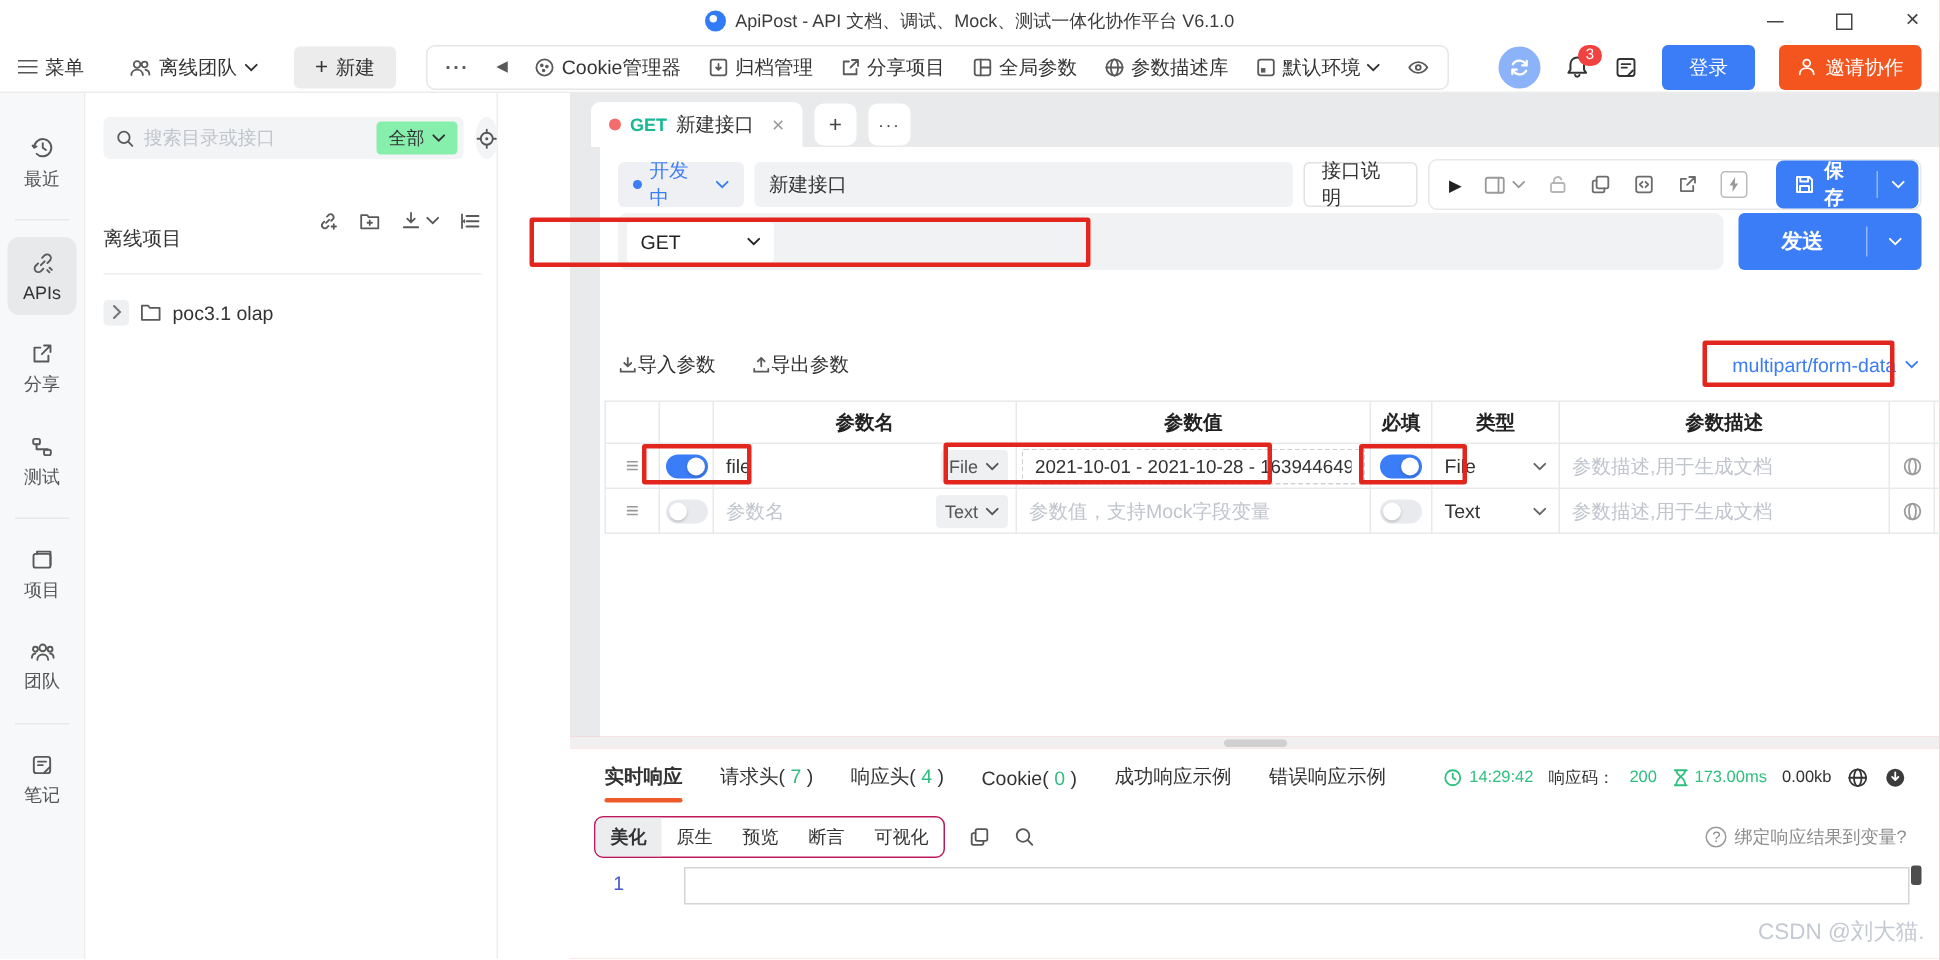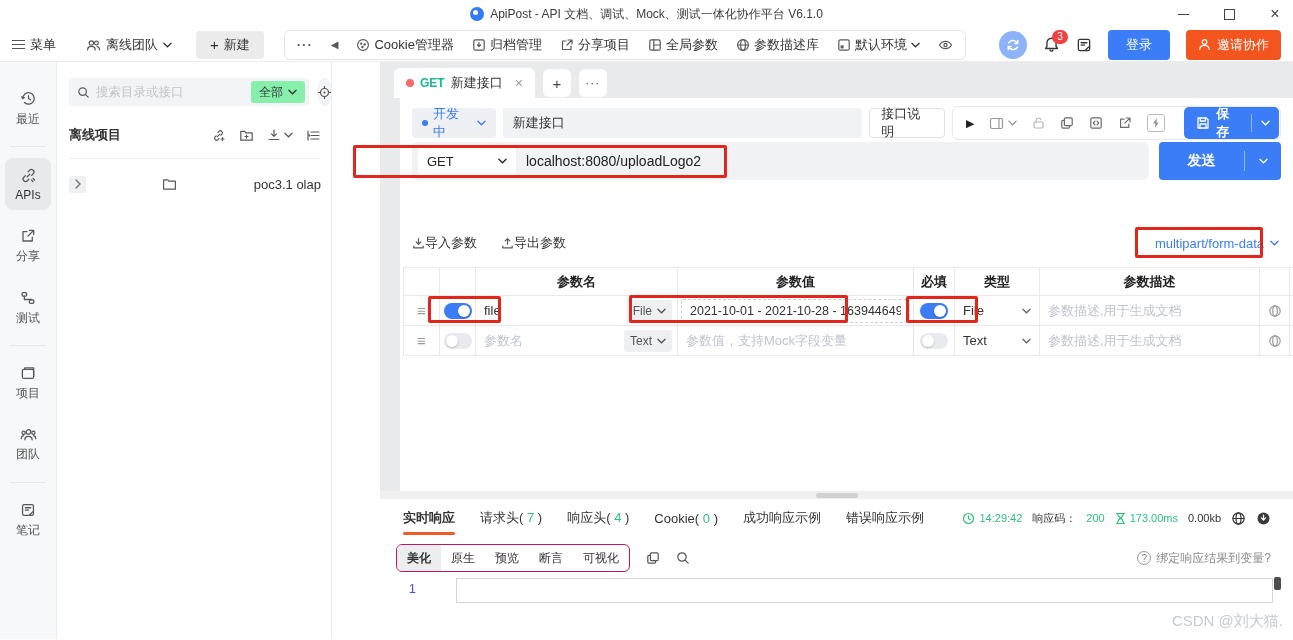--- a/index.html
+++ b/index.html
@@ -47,24 +47,24 @@
   .rail-div { width:36px; height:1px; background:#e7e7e7; margin:6px 0; }
 
   
   .explorer { width:275px; background:#fff; border-right:1px solid #ededed; padding:16px 10px 0 12px; }
   .search-row { display:flex; align-items:center; gap:8px; }
   .search-box { flex:1; height:28px; background:#f3f4f5; border-radius:4px; display:flex; align-items:center; padding:0 4px 0 8px; gap:6px; }
   .search-box input { flex:1; min-width:0; font-size:12.5px; }
   .chip-all { background:#86efac; border-radius:3px; height:22px; padding:0 8px; display:flex; align-items:center; gap:5px; font-size:12px; color:#333; }
   .btn-locate { width:28px; height:28px; border-radius:50%; background:#f3f4f5; display:flex; align-items:center; justify-content:center; color:#555; }
   .proj-row { margin-top:20px; display:flex; align-items:center; }
-  .proj-title { font-weight:bold; color:#333; }
+  .proj-title { font-weight:normal; color:#333;margin-top:24px; }
   .proj-icons { margin-left:auto; display:flex; align-items:center; gap:13px; color:#555; }
   .exp-div { height:1px; background:#eee; margin:14px 0 12px; }
-  .tree-item { display:flex; align-items:center; gap:7px; height:26px; color:#333;justify-content:space-between; }
+  .tree-item { display:flex; align-items:center; gap:7px; height:26px; color:#333; }
   .chev-box { width:17px; height:17px; background:#eff0f1; border-radius:3px; display:flex; align-items:center; justify-content:center; color:#777; }
 
   
   .main { flex:1; display:flex; flex-direction:column; background:#fca5a5; min-width:0;margin-left:48px; }
   .tabstrip { height:36px; background:#e9eaeb; display:flex; align-items:flex-end; padding-left:14px; gap:8px; }
   .doc-tab { background:#fff; border-radius:6px 6px 0 0; height:30px; display:flex; align-items:center; gap:6px; padding:0 12px; }
   .doc-tab .dot { width:8px; height:8px; border-radius:50%; background:#f56c6c; }
   .doc-tab .m { color:#17b894; font-weight:bold; font-size:12px; }
   .doc-tab .x { color:#999; font-size:14px; margin-left:6px; }
   .strip-btn { width:28px; height:28px; background:#fff; border-radius:6px; margin-bottom:1px; display:flex; align-items:center; justify-content:center; color:#444; font-size:15px; }
@@ -551,21 +551,20 @@
         </div>
 
         <div class="url-row">
           <div class="url-box">
             <div class="method-sel">
               <span>GET</span>
               <svg class="cv" viewBox="0 0 10 6" style="color:#222;">
                   <path d="M1 1l4 4 4-4"></path>
                 </svg>
             </div>
-            <input value="localhost:8080/uploadLogo2" style="">
           </div>
           <div class="btn-send">
             <span class="lbl">发送</span>
             <span class="sep"></span>
             <span class="car">
                 <svg class="cv" viewBox="0 0 10 6" style="color:#fff;">
                   <path d="M1 1l4 4 4-4"></path>
                 </svg>
               </span>
           </div>

